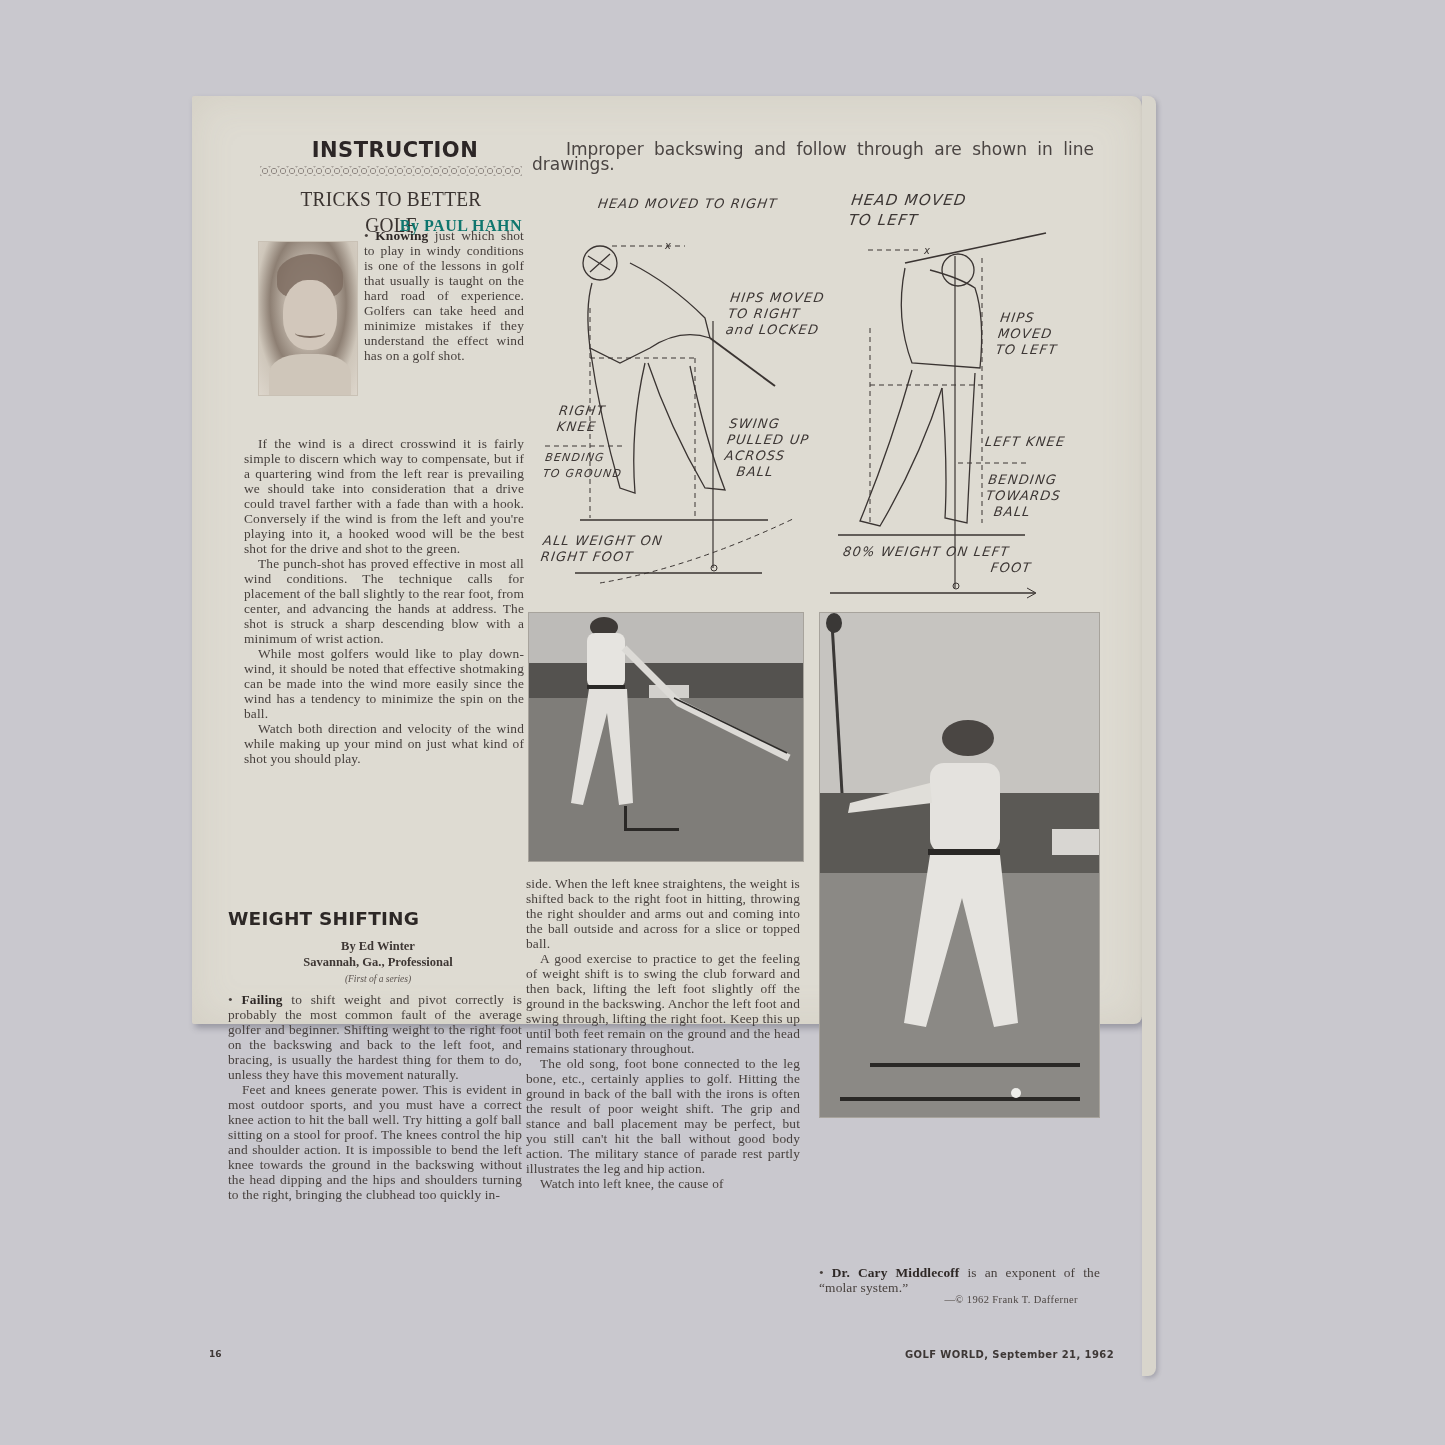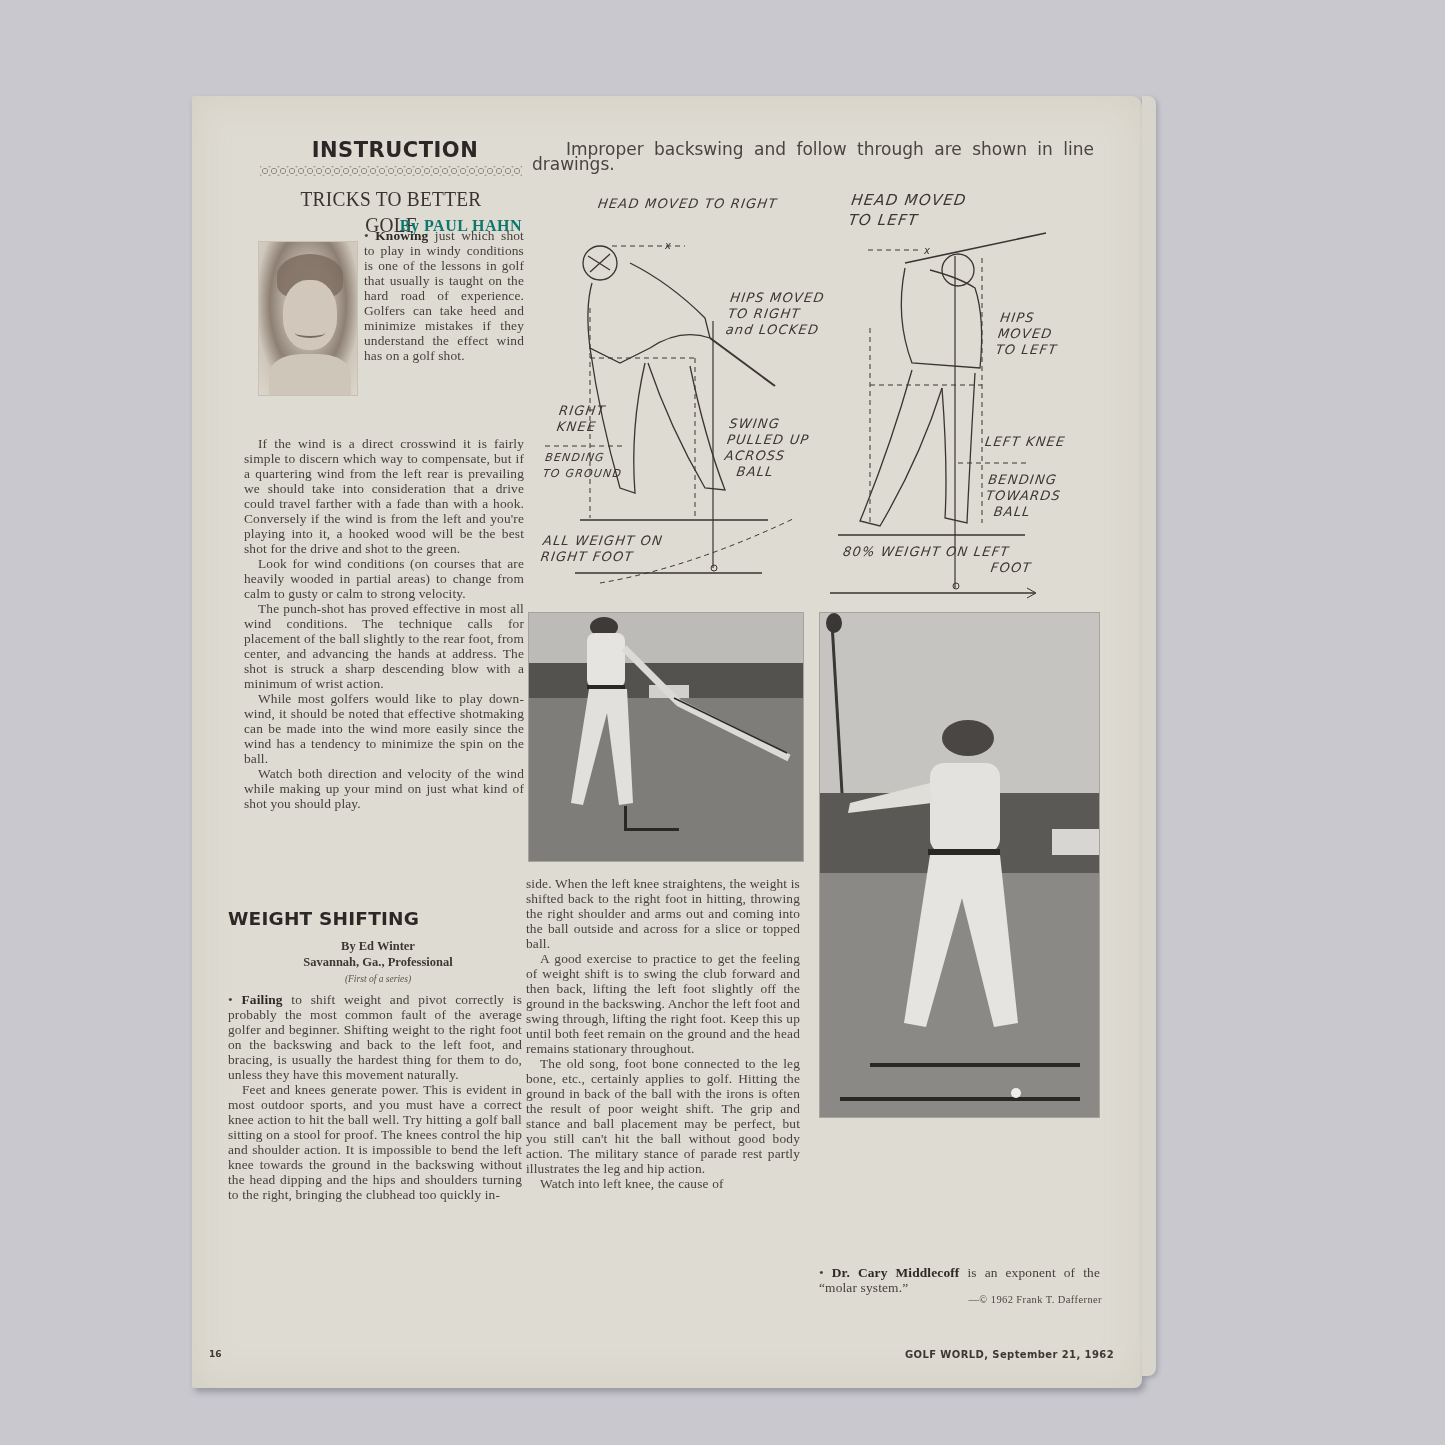--- a/index.html
+++ b/index.html
@@ -5,21 +5,21 @@
     * { box-sizing: border-box; margin: 0; padding: 0; }
     html, body { width: 1445px; height: 1445px; overflow: hidden; }
     body {
       background: #c9c8ce;
       font-family: "DejaVu Serif", serif;
       position: relative;
     }
     .page {
       position: absolute;
       left: 192px; top: 96px;
-      width: 950px; height: 1292px;
+      width: 950px; height: 928px;
       background: #dedbd2;
       box-shadow: 3px 4px 6px rgba(60,60,80,0.35), inset 0 0 40px rgba(160,150,130,0.18);
       border-radius: 2px 10px 8px 2px;
     }
     .page-edge {
       position: absolute; right: -14px; top: 0; width: 14px; height: 1280px;
       background: #d8d5cc; border-radius: 0 8px 8px 0;
       box-shadow: 2px 2px 4px rgba(60,60,80,0.25);
     }
     .abs { position: absolute; }
@@ -105,21 +105,21 @@
     .draw-lbl { position: absolute; font-size: 13px; line-height: 16px; letter-spacing: 1.2px; transform: skewX(-8deg); }
     .photo {
       background: #8c8a86; overflow: hidden; border: 1px solid #a7a39c;
     }
     .photo-1 { left: 336px; top: 516px; width: 276px; height: 250px; }
     .photo-2 { left: 627px; top: 516px; width: 281px; height: 506px; }
     .body-3 { left: 334px; top: 780px; width: 274px; }
     .body-4 { left: 627px; top: 1037px; width: 281px; }
     .note-4 { left: 627px; top: 1169px; width: 281px; }
     .copyright {
-      left: 640px; top: 1198px; width: 270px; text-align: right;
+      left: 616px; top: 1198px; width: 270px; text-align: right;
       font-family: "Liberation Serif", serif; font-size: 10.5px; color: #4e4744; letter-spacing: 0.4px;
     }
     .folio {
       left: 17px; top: 1253px;
       font-family: "DejaVu Sans", sans-serif; font-weight: bold; font-size: 9px; color: #3d3735;
     }
     .running-foot {
       left: 600px; top: 1253px; width: 322px; text-align: right;
       font-family: "DejaVu Sans", sans-serif; font-weight: bold; font-size: 10px; color: #3d3735;
       letter-spacing: 0.4px;
@@ -143,21 +143,20 @@
       <div class="smile"></div>
       <div class="collar"></div>
   </div>
 
   <div class="abs col-text intro-1">
     <p class="noindent">• <b>Knowing</b><span> just which shot to play in windy conditions is one of the lessons in golf that usually is taught on the hard road of experience. Golfers can take heed and minimize mistakes if they understand the effect wind has on a golf shot.</span></p>
   </div>
 
   <div class="abs col-text body-1">
     <p>If the wind is a direct crosswind it is fairly simple to discern which way to compensate, but if a quartering wind from the left rear is prevailing we should take into consideration that a drive could travel farther with a fade than with a hook. Conversely if the wind is from the left and you're playing into it, a hooked wood will be the best shot for the drive and shot to the green.</p>
-    <p>Look for wind conditions (on courses that are heavily wooded in partial areas) to change from calm to gusty or calm to strong velocity.</p>
     <p>The punch-shot has proved effective in most all wind conditions. The technique calls for placement of the ball slightly to the rear foot, from center, and advancing the hands at address. The shot is struck a sharp descending blow with a minimum of wrist action.</p>
     <p>While most golfers would like to play down-wind, it should be noted that effective shotmaking can be made into the wind more easily since the wind has a tendency to minimize the spin on the ball.</p>
     <p>Watch both direction and velocity of the wind while making up your mind on just what kind of shot you should play.</p>
   </div>
 
   <div class="abs headline-2">WEIGHT SHIFTING</div>
   <div class="abs byline-2">
     <div>By Ed Winter</div>
     <div>Savannah, Ga., Professional</div>
   </div>

